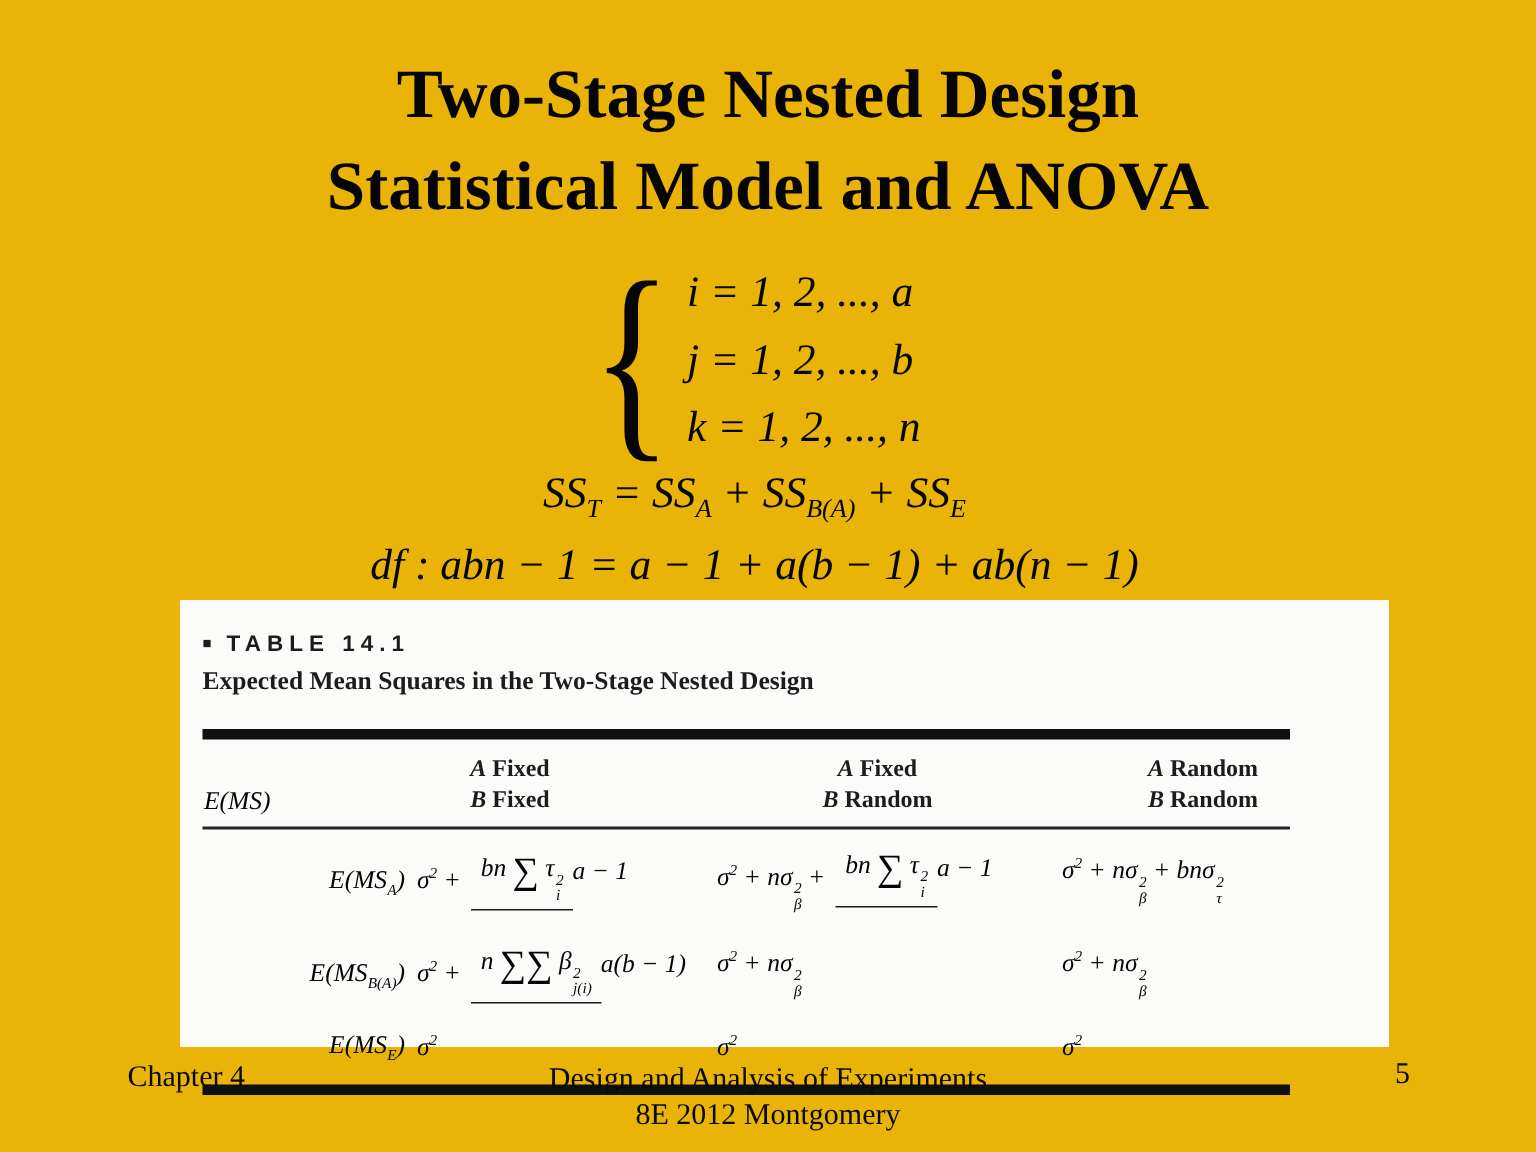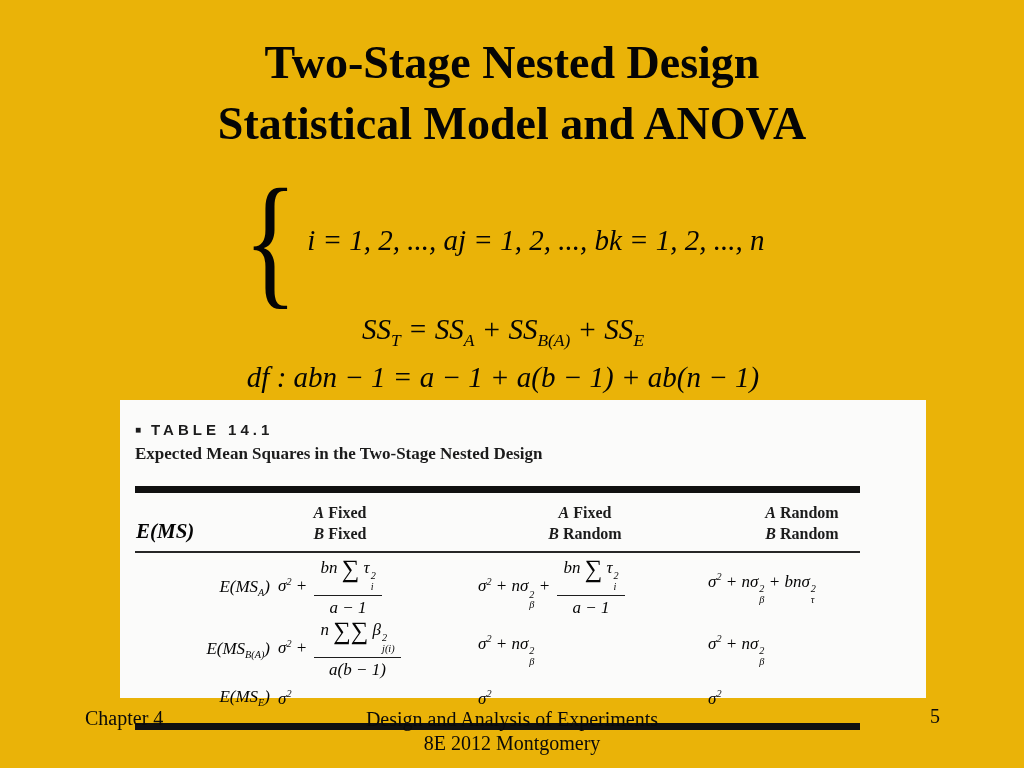--- a/index.html
+++ b/index.html
@@ -16,21 +16,21 @@
   .fml { font-family:"Liberation Serif", serif; font-style:italic; color:#050505; }
   .fml sub { font-size:0.60em; font-style:italic; }
   .fml sup { font-size:0.60em; }
 
   .eq-model { position:absolute; top:170px; left:0; right:0; height:140px;
               display:flex; justify-content:center; align-items:center;
               transform:translateX(-8px); }
   .model-lhs { font-size:30px; margin-right:10px; }
   .brace { font-size:112px; line-height:100px; font-style:normal; font-weight:400;
            display:inline-block; transform:scaleY(1.30); color:#050505; }
-  .conds { display:flex; flex-direction:row; margin-left:10px; }
+  .conds { display:flex; flex-direction:column; margin-left:10px; }
   .conds .fml { font-size:29px; line-height:45px; white-space:nowrap; }
 
   .eq-center { position:absolute; left:0; right:0; text-align:center; font-size:29px;
                transform:translateX(-9px); }
   .eq-ss { top:313px; }
   .eq-df { top:361px; }
 
   
   .scan { position:absolute; left:120px; top:400px; width:806px; height:298px;
           background:#fbfbfa; color:#262626; }
@@ -38,36 +38,36 @@
   .tbl-label { font-family:"Liberation Sans", sans-serif; font-weight:bold;
                font-size:15px; line-height:16px; letter-spacing:4px; color:#1c1c1c; }
   .bullet { font-size:10px; letter-spacing:0; margin-right:10px; vertical-align:2px; }
   .tbl-caption { font-weight:bold; font-size:17px; line-height:20px; margin-top:6px;
                  margin-bottom:22px; color:#1c1c1c; }
   .rule-thick { height:7px; background:#101010; }
   .rule-thin  { height:2px; background:#272727; }
 
   .grid { display:grid; grid-template-columns:135px 200px 230px 160px; }
   .hdr { padding:9px 0 7px; }
-  .hdr .corner { align-self:end; font-weight:bold; font-size:21px; padding-left:1px; }
+  .hdr .corner { align-self:end; font-weight:normal; font-size:17px; padding-left:1px; }
   .ch { text-align:center; font-weight:bold; font-size:16px; line-height:21px;
         font-style:normal; color:#1c1c1c; }
   .ch i { font-style:italic; }
   .ch1 { position:relative; left:-30px; }
   .ch3 { position:relative; left:22px;font-family:Liberation Serif, serif; }
 
   .tbody { padding-top:4px; padding-bottom:8px; }
   .row { align-items:center; }
   .r1 { min-height:62px; }
   .r2 { min-height:62px; }
   .r3 { min-height:34px; }
   .cell { font-size:17px; padding-left:8px; white-space:nowrap; }
   .cell.lbl { padding-left:1px; font-size:17px;text-align:right; }
 
-  .frac { display:inline-flex; flex-direction:column; text-align:center;
+  .frac { display:inline-flex; flex-direction:row; text-align:center;
           vertical-align:middle; margin:0 3px; }
   .frac .num { display:block; padding:0 6px 2px; border-bottom:1.5px solid #1d1d1d; }
   .frac .den { display:block; padding-top:2px; }
   .sum { font-style:normal; font-size:1.45em; line-height:0.8; vertical-align:-0.18em; }
   .stk { display:inline-flex; flex-direction:column; align-items:flex-start;
          font-size:0.60em; line-height:1.05; vertical-align:-0.55em; margin-left:1px; }
   .stk span { display:block; }
 
   
   .footer-left  { position:absolute; left:85px;  top:707px; font-size:20px; }

